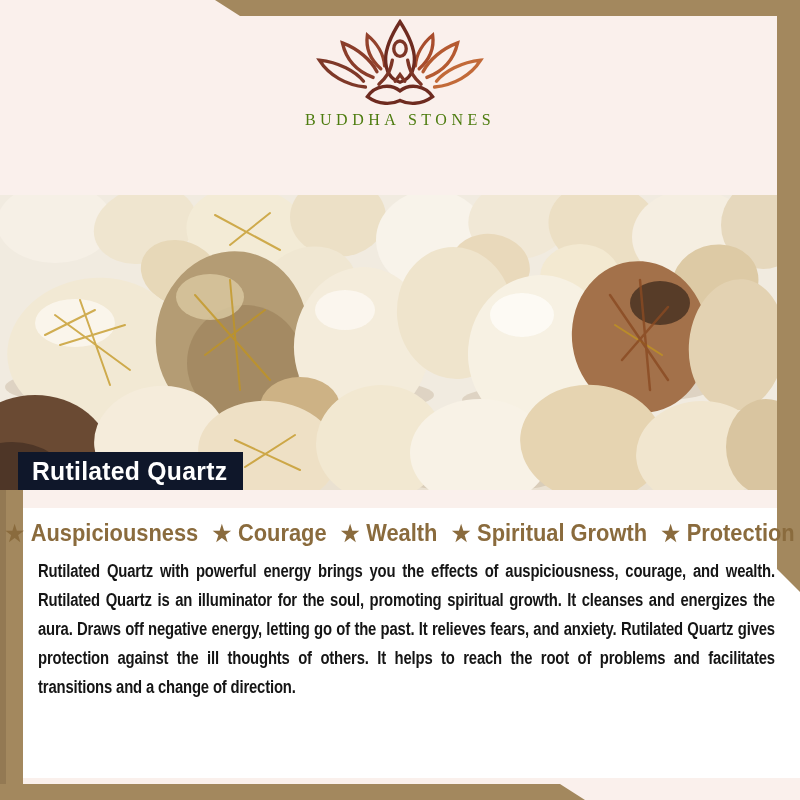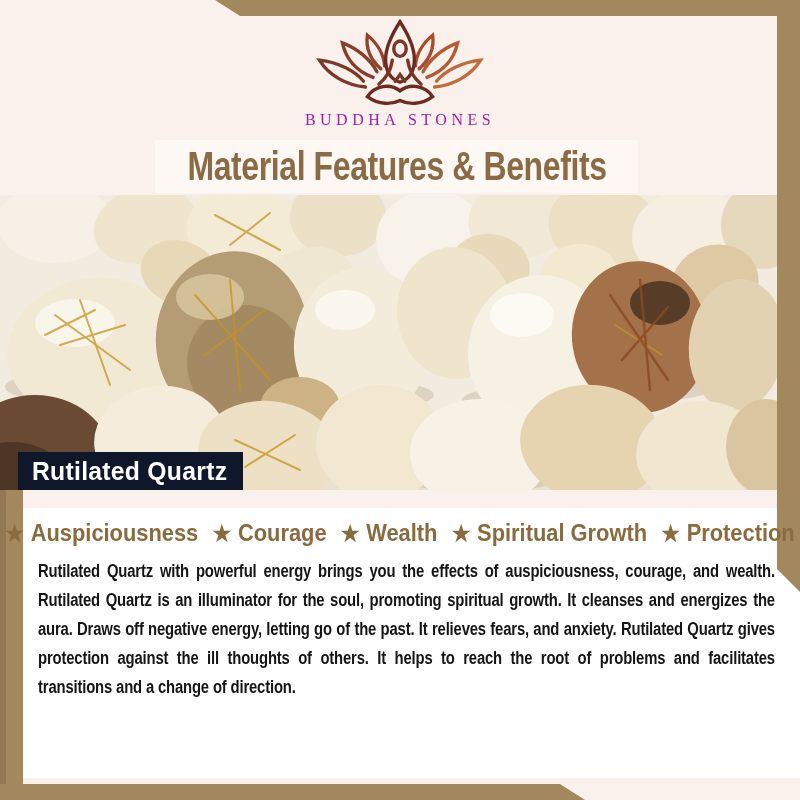--- a/index.html
+++ b/index.html
@@ -10,21 +10,21 @@
   }
   .white-section { position:absolute; left:0; top:508px; width:800px; height:270px; background:#ffffff; z-index:0; }
   .ribbons { position:absolute; left:0; top:0; width:800px; height:800px; z-index:1; pointer-events:none; }
   .photo { position:absolute; left:0; top:195px; width:777px; height:295px; z-index:2; }
   .photo svg { display:block; }
 
   .logo-wrap { position:absolute; left:300px; top:16px; width:200px; height:96px; z-index:3; }
   .brand-name {
     position:absolute; left:0; top:111px; width:800px; z-index:3;
     text-align:center; font-family:"Liberation Serif", serif;
-    font-size:16px; letter-spacing:4.5px; color:#a21caf; font-weight:400;
+    font-size:16px; letter-spacing:4.5px; color:#4d7c0f; font-weight:400;
   }
   .header-panel {
     position:absolute; left:155px; top:140px; width:483px; height:53px;
     background:#fdf8f3; z-index:3; display:flex; align-items:center; justify-content:center;
   }
   .header-title {
     white-space:nowrap; font-weight:bold; font-size:40px; color:#8a6b44;
     transform:scaleX(0.80); transform-origin:center; letter-spacing:-0.5px;
   }
   .quartz-label {
@@ -77,23 +77,20 @@
         <ellipse cx="100" cy="34" rx="6.5" ry="8" stroke="#7d3526"></ellipse>
         <path d="M92 46 C90 58 86 64 78 71 M108 46 C110 58 114 64 122 71" stroke="#7d3526"></path>
         <path d="M95 68 L100 61 L105 68" stroke="#7d3526"></path>
         <path d="M66 84 C74 72 90 70 100 78 C110 70 126 72 134 84 C122 93 108 92 100 88 C92 92 78 93 66 84 Z" stroke="#6e2b20"></path>
       </g>
     </svg>
   </div>
 
   <div class="brand-name">BUDDHA STONES</div>
 
-  <div class="header-panel">
-    <div class="header-title">Material Features &amp; Benefits</div>
-  </div>
 
   <div class="photo">
     <svg width="777" height="295" viewBox="0 0 777 295">
       <rect x="0" y="0" width="777" height="295" fill="#f1ebe0"></rect>
       <ellipse cx="400" cy="280" rx="420" ry="60" fill="#e3d7c2" opacity="0.5"></ellipse>
 
       <g fill="#b8a488" opacity="0.32">
         <ellipse cx="95" cy="192" rx="90" ry="18"></ellipse>
           <ellipse cx="235" cy="198" rx="80" ry="17"></ellipse>
         <ellipse cx="362" cy="200" rx="72" ry="15"></ellipse>

